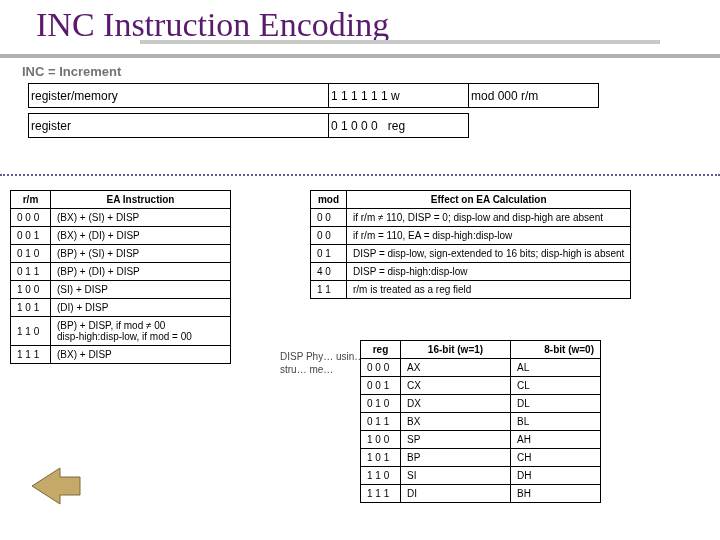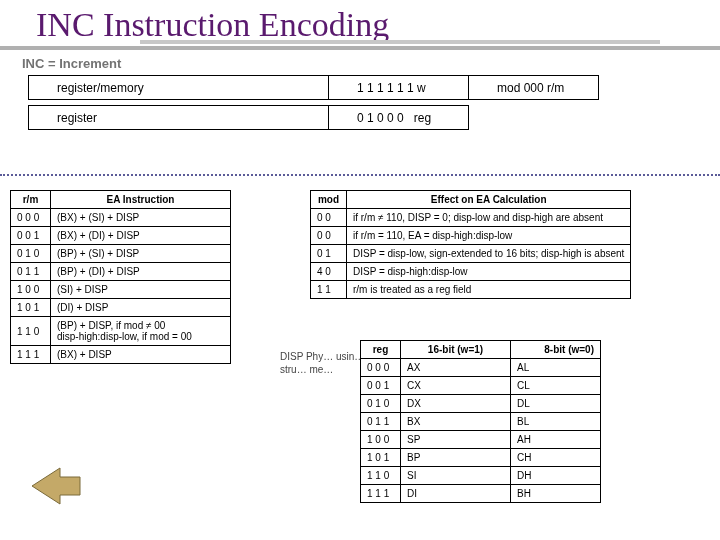--- a/index.html
+++ b/index.html
@@ -15,36 +15,36 @@
     padding: 6px 0 0 0;
   }
   .title-underline-outer {
     border-bottom: 4px solid #b0b0b0;
     padding-left: 36px;
   }
   .title {
     font-family: Georgia, 'Times New Roman', serif;
     font-size: 34px;
     color: #5a1a6e;
-    padding-bottom: 2px;
+    padding-bottom: 10px;
   }
   .inc-header {
     font-size: 13px;
     font-weight: bold;
     padding: 6px 0 4px 22px;
     color: #737373;
   }
   .enc-table {
     margin-left: 28px;
     border-collapse: collapse;
     font-size: 12px;
   }
   .enc-table td {
     border: 1px solid #000;
-    padding: 4px 28px;
+    padding: 4px 2px;
     height: 24px;
     vertical-align: middle;
   }
   .enc-table td.lbl { width: 300px; border-right: none; }
   .enc-table td.c1 { width: 140px; }
   .enc-table td.c2 { width: 130px; }
   .enc-table tr.sp td { border: none; height: 6px; padding: 0; }
 
   .dotted {
     position: absolute;

